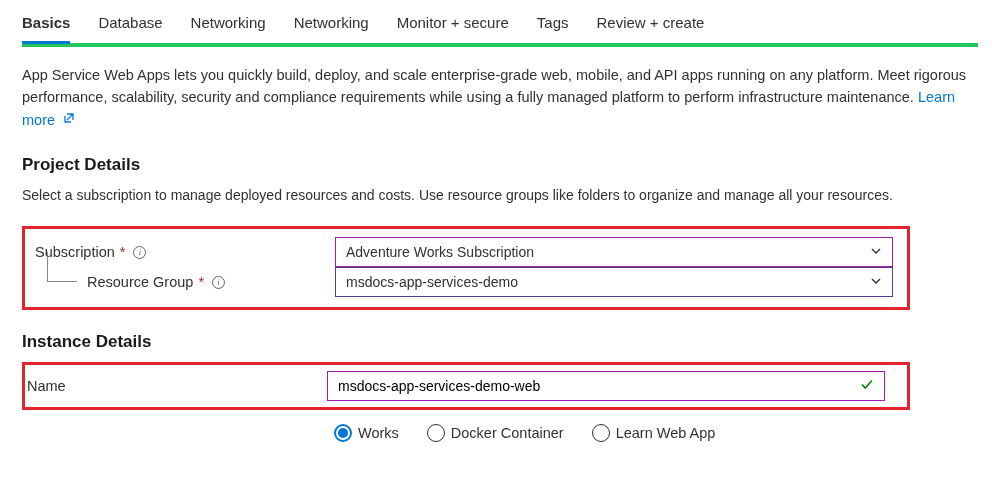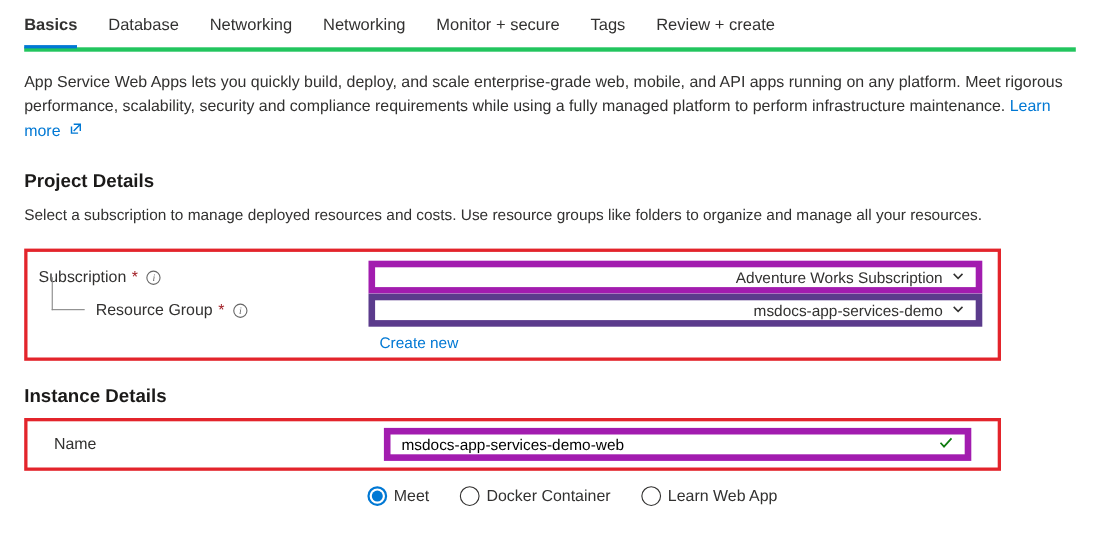--- a/index.html
+++ b/index.html
@@ -101,30 +101,29 @@
       cursor: default;
       margin-left: 3px;
     }
     .control-area {
       flex: 1;
       max-width: 558px;
     }
     .dropdown, .textinput {
       width: 100%;
       height: 30px;
-      border: 6px solid #a21caf;
+      border: 1px solid #a21caf;
       padding: 0 30px 0 10px;
       font-size: 14px;
       font-family: inherit;
       background: #fff;
       position: relative;
       display: flex;
       align-items: center;
       cursor: pointer;
-      justify-content: flex-end;
     }
     .dropdown.purple { border-color: #5b3b8c; }
     .chevron {
       position: absolute;
       right: 10px;
       top: 50%;
       transform: translateY(-50%);
     }
     .valid-icon {
       position: absolute;
@@ -160,21 +159,21 @@
       align-items: center; justify-content: center;
     }
     .radio-circle.checked { border: 2px solid #0078d4; }
     .radio-dot {
       width: 10px; height: 10px;
       background: #0078d4;
       border-radius: 50%;
     }
     .name-row-wrap {
        border: 3px solid #e3242b;
-       padding: 6px 24px;
+       padding: 6px 2px;
        width: 888px;
        margin-bottom: 14px;
     }
     .name-row-wrap .form-row { margin-bottom: 0; }
     .textinput input {
       border: none; outline: none; width: 100%;
       font-size: 14px; font-family: inherit;
       background: transparent;
     }
   </style>
@@ -238,23 +237,20 @@
         <span>msdocs-app-services-demo</span>
         <span class="chevron">
           <svg width="12" height="12" viewBox="0 0 12 12">
               <path d="M2 4l4 4 4-4" fill="none" stroke="#323130" stroke-width="1.4"></path>
             </svg>
         </span>
       </div>
     </div>
   </div>
 
-  <div class="sublink">
-    <a class="link">Create new</a>
-  </div>
 </div>
 
 <h3 class="section-title">Instance Details</h3>
 
 <div class="name-row-wrap">
   <div class="form-row">
     <div class="label-area">
       <span>Name</span>
     </div>
     <div class="control-area">
@@ -268,21 +264,21 @@
       </div>
     </div>
   </div>
 </div>
 
 <div class="radio-row">
   <label class="radio">
     <span class="radio-circle checked">
         <span class="radio-dot"></span>
       </span>
-    <span>Meet</span>
+    <span>Works</span>
   </label>
   <label class="radio">
     <span class="radio-circle"></span>
     <span>Docker Container</span>
   </label>
   <label class="radio">
     <span class="radio-circle"></span>
     <span>Learn Web App</span>
   </label>
 </div>

